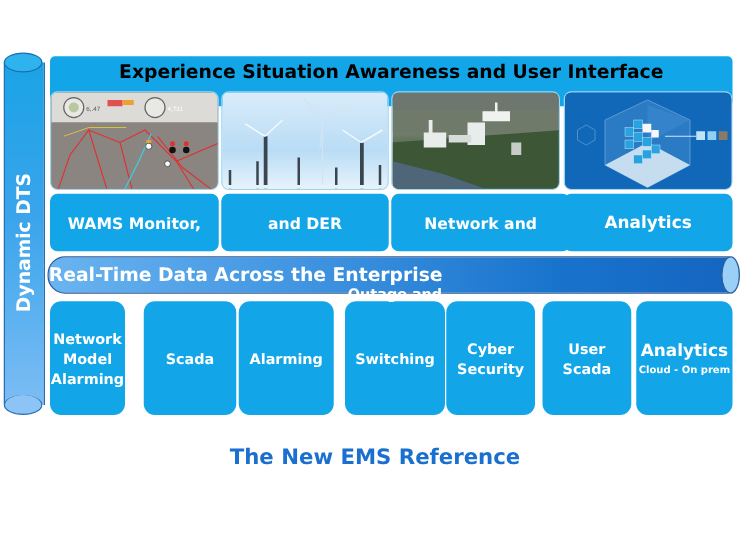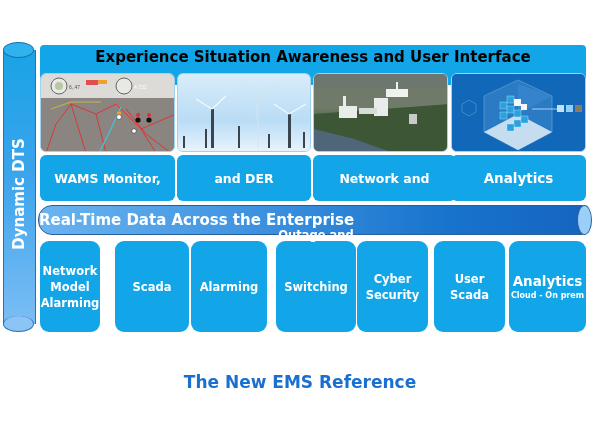--- a/index.html
+++ b/index.html
@@ -77,21 +77,21 @@
   .b2 { left:115px; width:74px; }
   .b3 { left:191px; width:76px; }
   .b4 { left:276px; width:80px;gap:36px; }
   .b5 { left:357px; width:71px; }
   .b6 { left:434px; width:71px; }
   .b7 { left:509px; width:77px; }
   .b7 .big { font-size:13.5px; line-height:18px; }
   .b7 .small { font-size:8px; font-weight:bold; line-height:11px; }
 
   .footer-title {
-    left:0; top:372px; width:600px; text-align:center; color:#1a6fcf;
+    left:0; top:356px; width:600px; text-align:center; color:#1a6fcf;
     font-weight:bold; font-size:17px;
   }
   svg { display:block; }
 </style>
 </head>
 <body>
 
 <div class="abs cyl">
   <div class="cyl-body"></div>
   <div class="cyl-bottom"></div>

